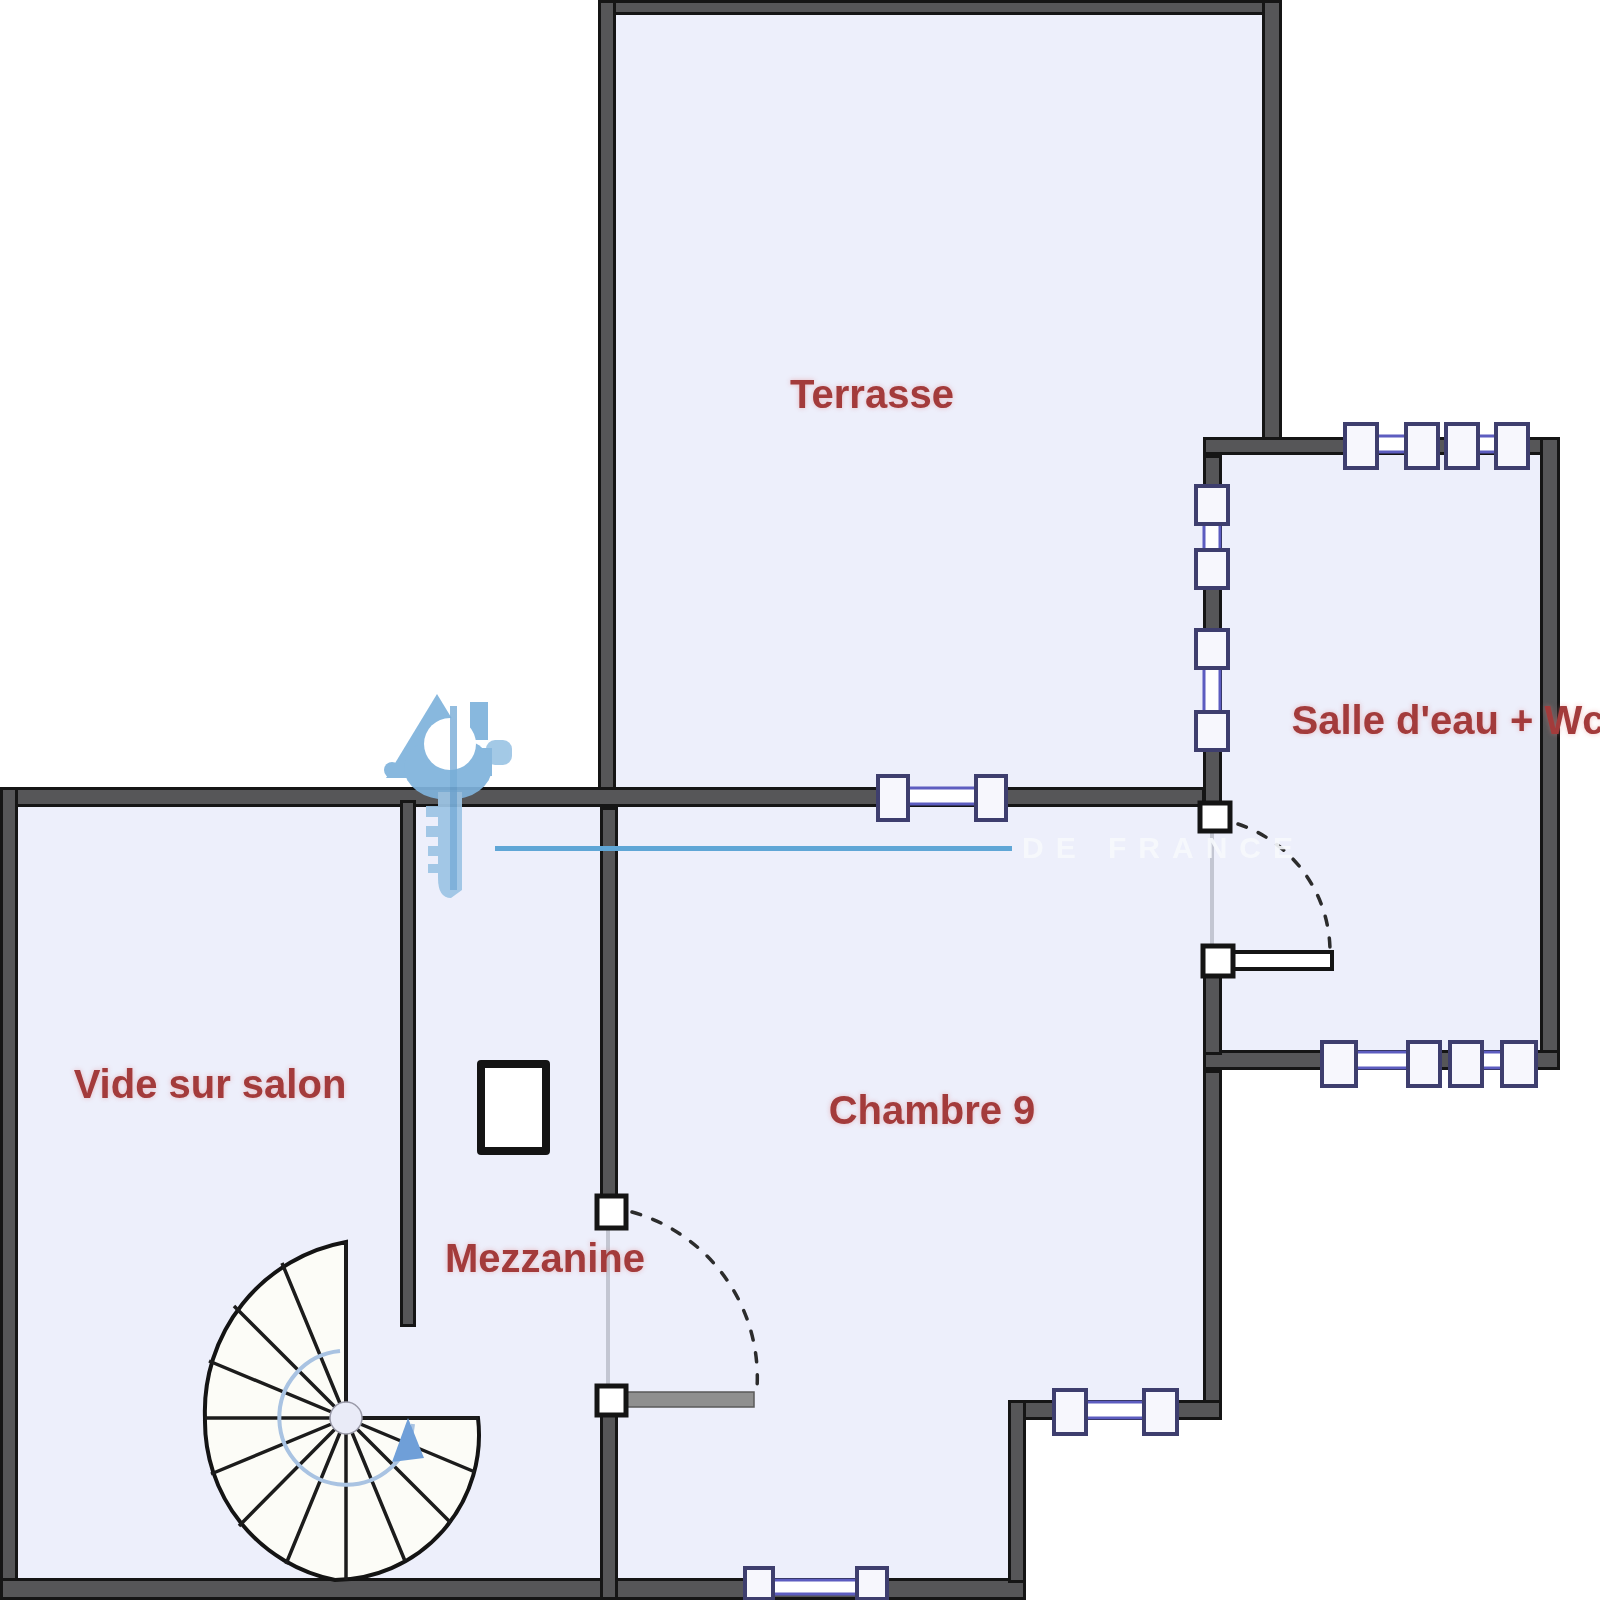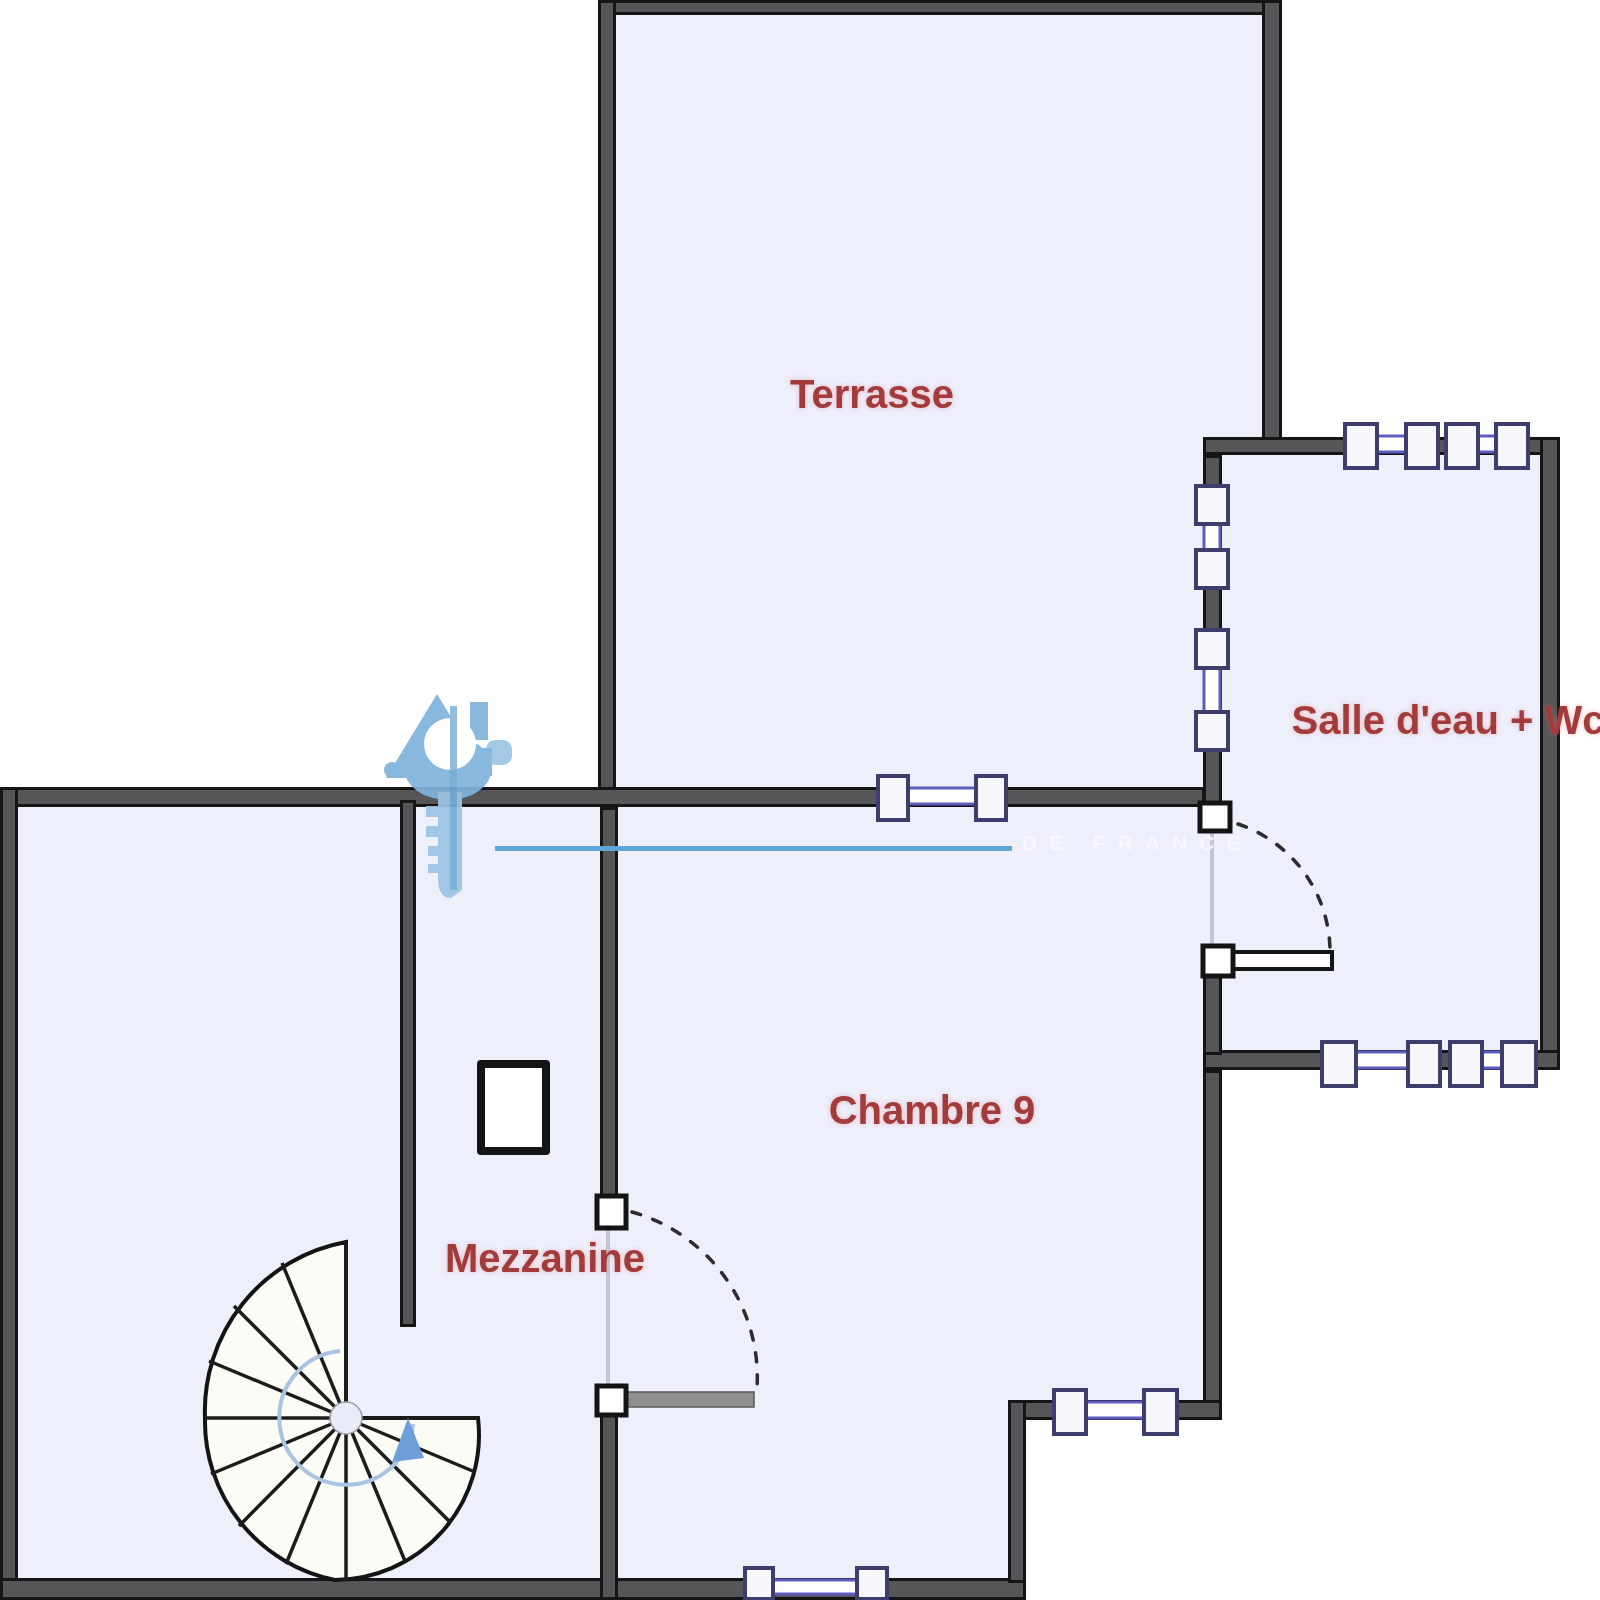--- a/index.html
+++ b/index.html
@@ -9,21 +9,21 @@
   .wall{position:absolute;background:#565658;border:3px solid #151515;box-sizing:border-box;z-index:2;}
   .thin-line{position:absolute;background:#c3c6d2;z-index:4;}
   .opening{position:absolute;background:#edeffb;z-index:3;}
   svg.overlay{position:absolute;left:0;top:0;z-index:5;pointer-events:none;}
   .room-label{position:absolute;transform:translateX(-50%);z-index:8;color:#a33b3b;
       font-weight:bold;font-size:40px;white-space:nowrap;letter-spacing:0px;
       text-shadow:0 0 5px rgba(225,120,120,.45);}
   .wm-brand{position:absolute;left:492px;top:758px;z-index:7;font-size:57px;font-weight:700;
       letter-spacing:7px;white-space:nowrap;color:rgba(255,255,255,0.50);
       -webkit-text-stroke:2px rgba(201,206,219,0.85);}
-  .wm-tagline{position:absolute;left:1022px;top:831px;z-index:7;font-size:21px;font-weight:600;
+  .wm-tagline{position:absolute;left:1022px;top:831px;z-index:7;font-size:30px;font-weight:600;
       letter-spacing:12px;white-space:nowrap;color:rgba(246,248,252,0.92);}
   .wm-line{position:absolute;left:495px;top:846px;width:517px;height:5px;background:#5fa6d6;z-index:7;}
   .column-box{position:absolute;left:477px;top:1060px;width:73px;height:95px;background:#ffffff;
       border:8px solid #141414;box-sizing:border-box;border-radius:4px;z-index:6;}
 </style>
 </head>
 <body>
 
 <div id="canvas">
 
@@ -143,16 +143,17 @@
       <rect x="428" y="864" width="10" height="9" fill="#9dc5e5"></rect>
       <rect x="450" y="706" width="7" height="184" fill="#6ea6d4" opacity="0.8"></rect>
     </g>
   </svg>
 
   <div class="wm-line"></div>
   <div class="wm-tagline">DE FRANCE</div>
 
   <div class="room-label" style="left:872px;top:372px;">Terrasse</div>
   <div class="room-label" style="left:1448px;top:698px;">Salle d'eau + Wc</div>
+  <div class="room-label" style="left:210px;top:1062px;">Vide sur salon</div>
   <div class="room-label" style="left:932px;top:1088px;">Chambre 9</div>
   <div class="room-label" style="left:545px;top:1236px;">Mezzanine</div>
 
 </div>
 
 </body></html>

